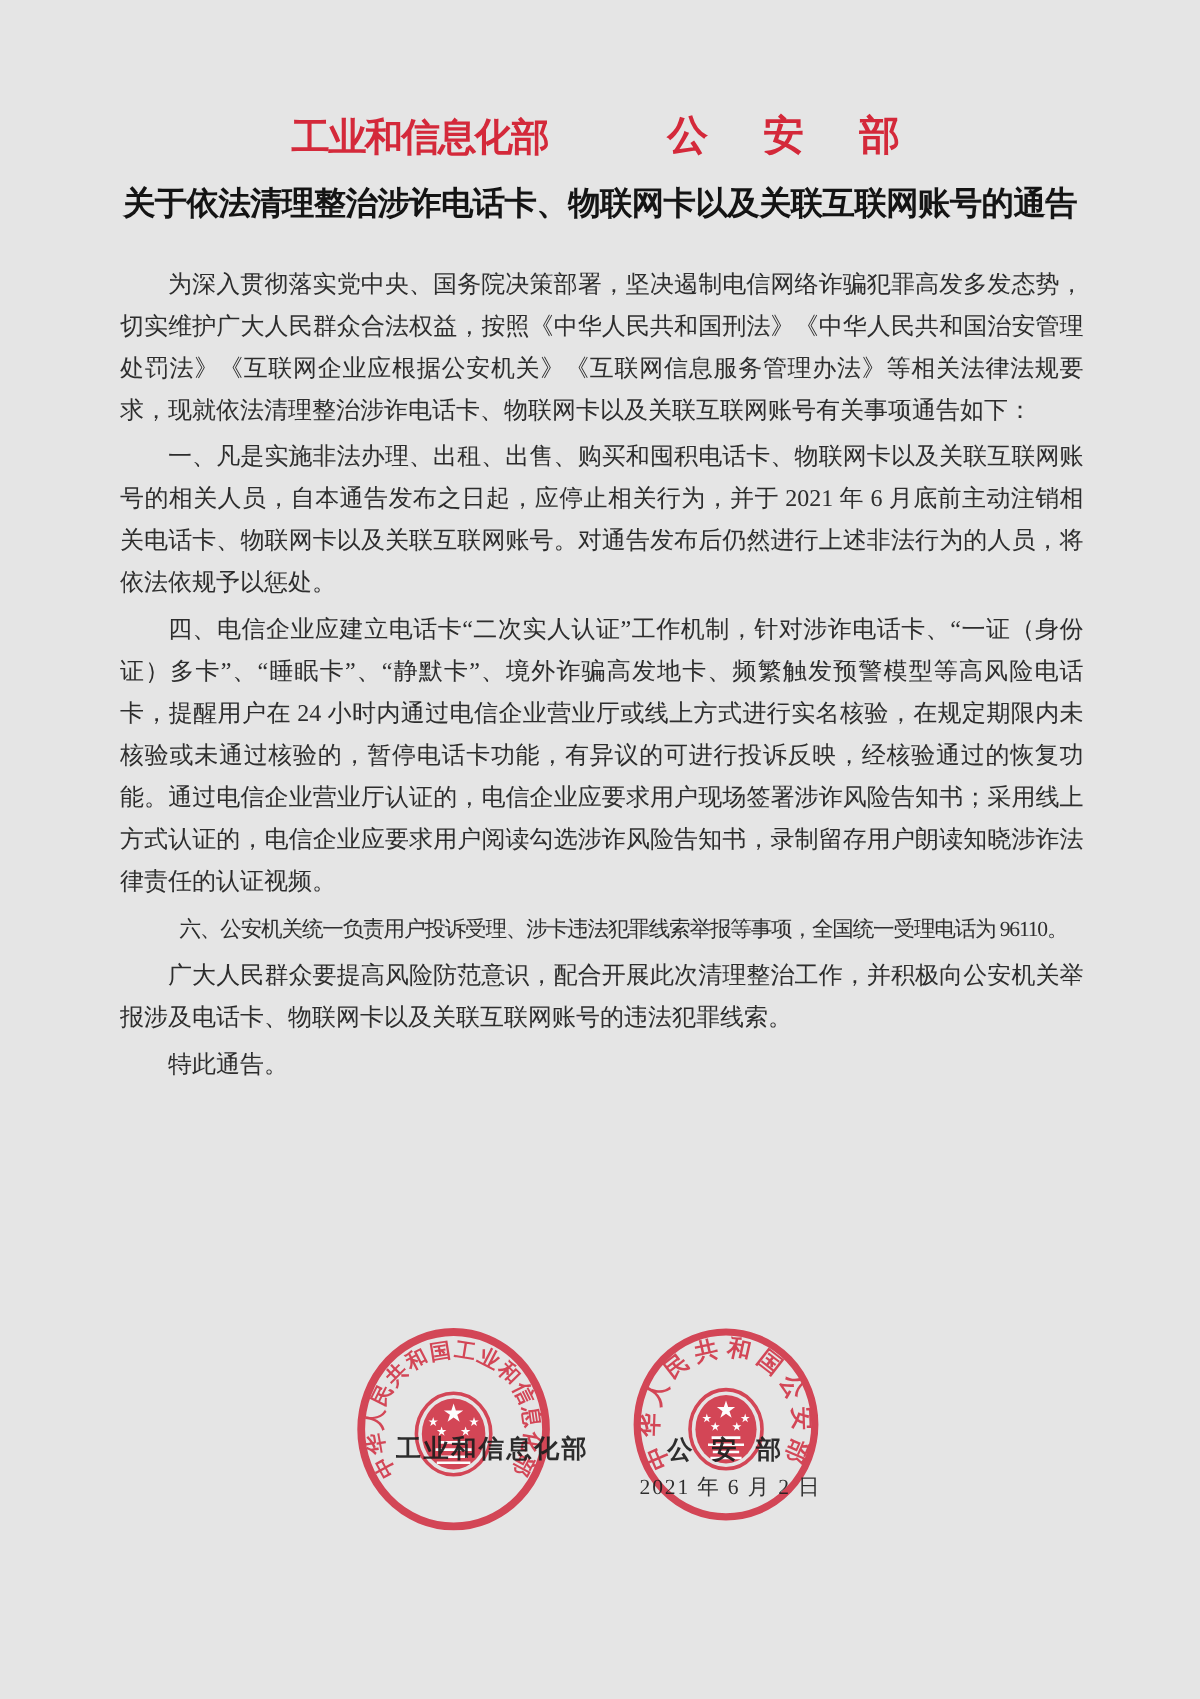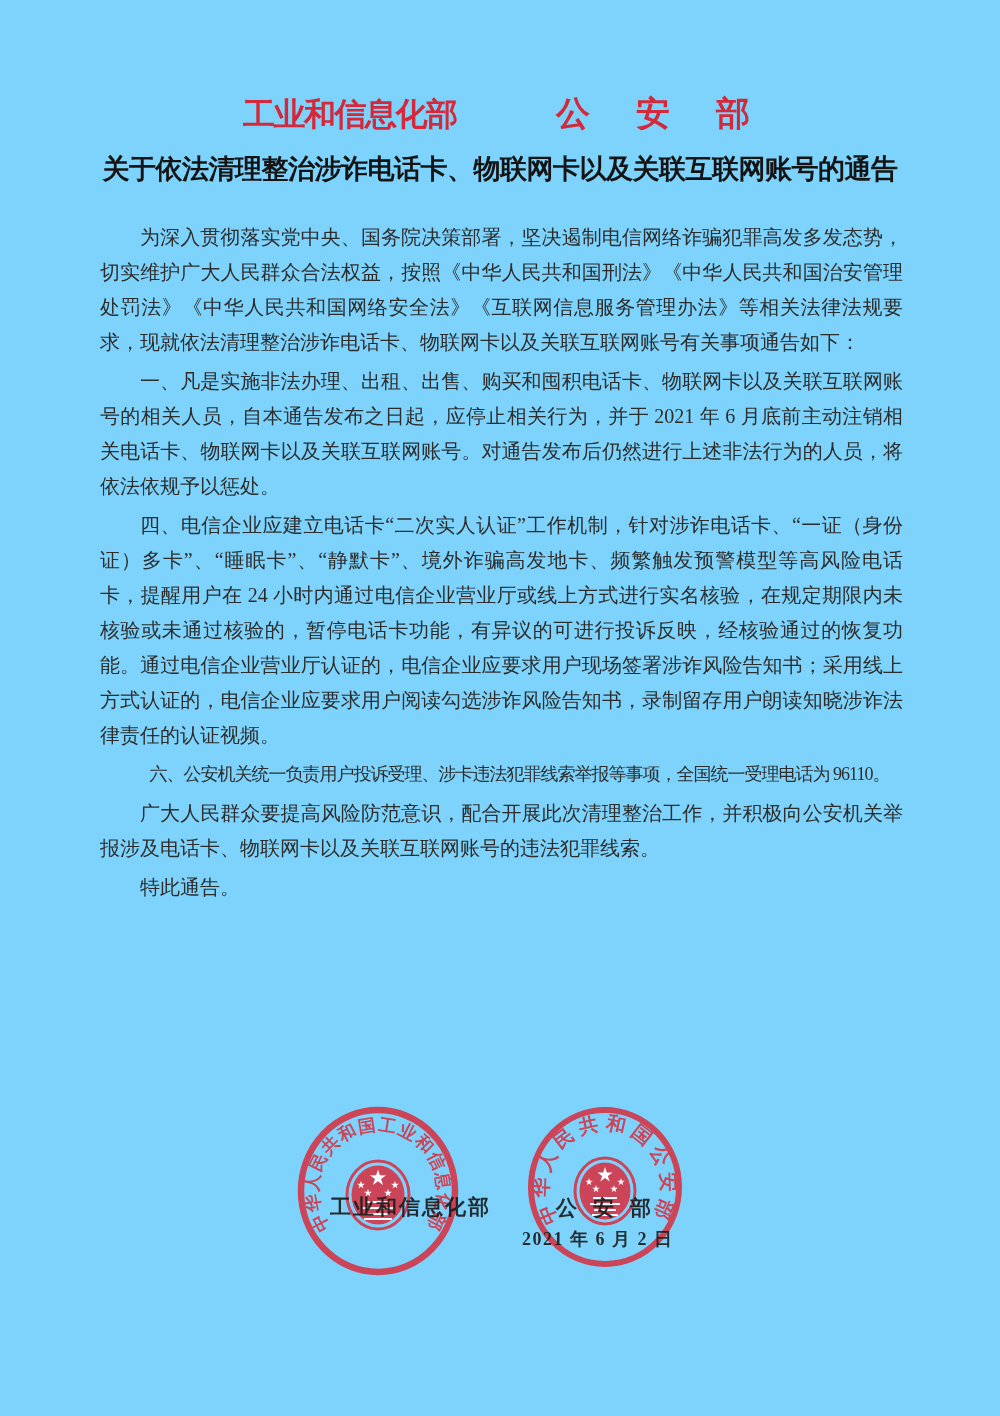--- a/index.html
+++ b/index.html
@@ -1,19 +1,19 @@
 <!DOCTYPE html>
 <html><head>
 <meta charset="utf-8">
 <style>
   html,body{margin:0;padding:0;background:#ffffff;}
   .page{
     position:relative;
     width:1000px;height:1416px;
-    background:#7dd3fc;
+    background:#e5e5e5;
     overflow:hidden;
     font-family:"Liberation Serif","DejaVu Serif",serif;
     color:#2d2d2d;
   }
   
   .header{position:relative;height:44px;margin-top:94px;}
   .ministry{
     position:absolute;top:0;
     font-weight:bold;color:#d4293a;
     white-space:nowrap;line-height:40px;
@@ -46,36 +46,36 @@
   .seal{position:absolute;opacity:.93;filter:blur(.3px);}
   .seal-left{left:292px;top:1102px;width:172px;height:178px;}
   .seal-right{left:526px;top:1104px;width:158px;height:166px;}
   .overlay{
     position:absolute;color:#1d1d1d;white-space:nowrap;
     filter:blur(.35px);opacity:.92;
     font-weight:bold;
   }
   .sig-left{left:330px;top:1193px;font-size:21px;letter-spacing:2px;}
   .sig-right{left:556px;top:1194px;font-size:21px;letter-spacing:16px;}
-  .seal-date{left:522px;top:1227px;font-size:18px;letter-spacing:1.5px;font-weight:bold;color:#1f1f1f;}
+  .seal-date{left:533px;top:1227px;font-size:18px;letter-spacing:1.5px;font-weight:normal;color:#1f1f1f;}
 </style>
 </head>
 <body>
 
 <div class="page">
 
   <div class="header">
     <span class="ministry left">工业和信息化部</span>
     <span class="ministry right">公安部</span>
   </div>
 
   <div class="title">关于依法清理整治涉诈电话卡、物联网卡以及关联互联网账号的通告</div>
 
   <div class="bodytext">
-    <p>为深入贯彻落实党中央、国务院决策部署，坚决遏制电信网络诈骗犯罪高发多发态势，切实维护广大人民群众合法权益，按照《中华人民共和国刑法》《中华人民共和国治安管理处罚法》《中华人民共和国网络安全法》《互联网信息服务管理办法》等相关法律法规要求，现就依法清理整治涉诈电话卡、物联网卡以及关联互联网账号有关事项通告如下：</p>
+    <p>为深入贯彻落实党中央、国务院决策部署，坚决遏制电信网络诈骗犯罪高发多发态势，切实维护广大人民群众合法权益，按照《中华人民共和国刑法》《中华人民共和国治安管理处罚法》《互联网企业应根据公安机关》《互联网信息服务管理办法》等相关法律法规要求，现就依法清理整治涉诈电话卡、物联网卡以及关联互联网账号有关事项通告如下：</p>
     <p>一、凡是实施非法办理、出租、出售、购买和囤积电话卡、物联网卡以及关联互联网账号的相关人员，自本通告发布之日起，应停止相关行为，并于 2021 年 6 月底前主动注销相关电话卡、物联网卡以及关联互联网账号。对通告发布后仍然进行上述非法行为的人员，将依法依规予以惩处。</p>
     <p>四、电信企业应建立电话卡“二次实人认证”工作机制，针对涉诈电话卡、“一证（身份证）多卡”、“睡眠卡”、“静默卡”、境外诈骗高发地卡、频繁触发预警模型等高风险电话卡，提醒用户在 24 小时内通过电信企业营业厅或线上方式进行实名核验，在规定期限内未核验或未通过核验的，暂停电话卡功能，有异议的可进行投诉反映，经核验通过的恢复功能。通过电信企业营业厅认证的，电信企业应要求用户现场签署涉诈风险告知书；采用线上方式认证的，电信企业应要求用户阅读勾选涉诈风险告知书，录制留存用户朗读知晓涉诈法律责任的认证视频。</p>
     <p class="condensed">六、公安机关统一负责用户投诉受理、涉卡违法犯罪线索举报等事项，全国统一受理电话为 96110。</p>
     <p>广大人民群众要提高风险防范意识，配合开展此次清理整治工作，并积极向公安机关举报涉及电话卡、物联网卡以及关联互联网账号的违法犯罪线索。</p>
     <p>特此通告。</p>
   </div>
 
   <div class="seal seal-left">
     <svg width="172" height="178" viewBox="0 0 172 178" xmlns="http://www.w3.org/2000/svg">
       <defs>

